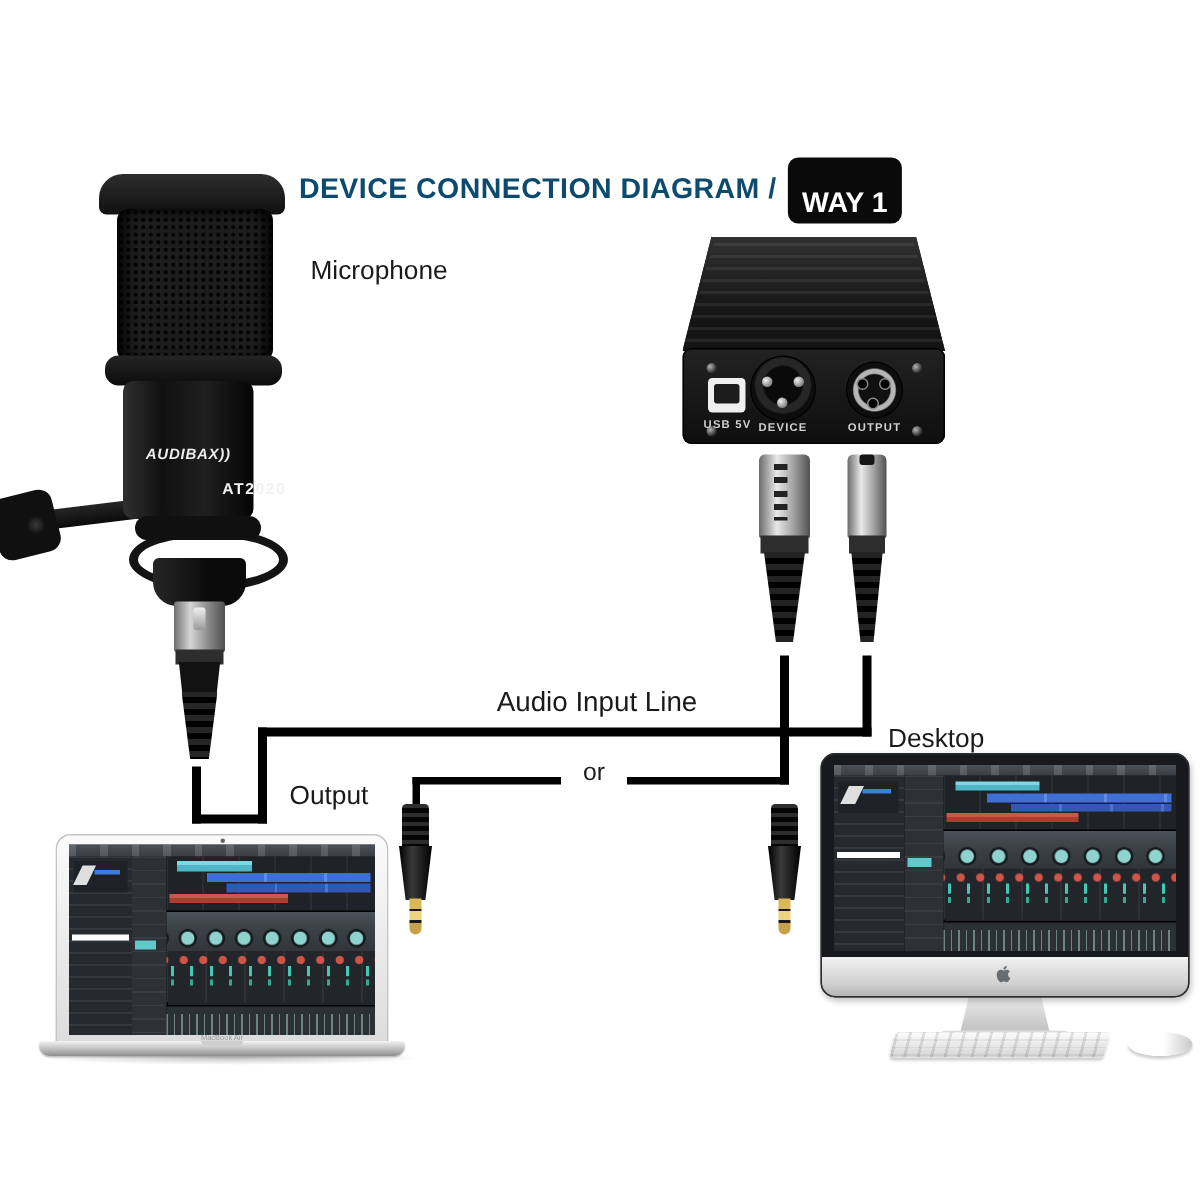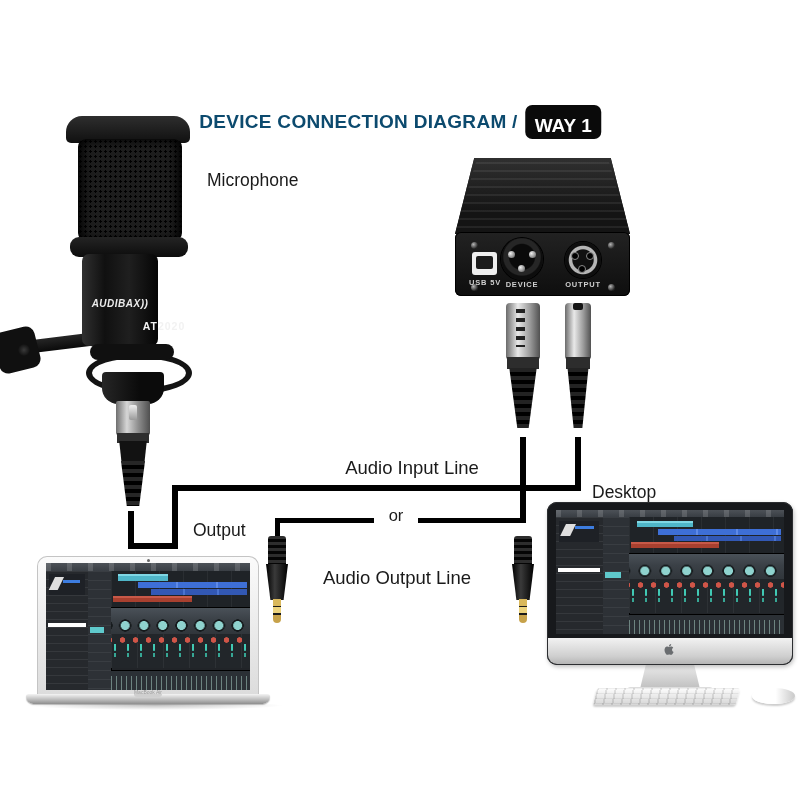--- a/index.html
+++ b/index.html
@@ -5,36 +5,36 @@
   html,body{margin:0;padding:0;background:#fff;}
   #stage{position:relative;width:800px;height:800px;background:#fff;overflow:hidden;
          font-family:"Liberation Sans",sans-serif;color:#111;}
   .abs{position:absolute;}
 
   
   #title{position:absolute;left:50%;top:105px;transform:translateX(-50%);
          display:flex;align-items:center;gap:8px;white-space:nowrap;}
   #title .t-main{font-size:19px;font-weight:bold;letter-spacing:.3px;color:#0c4a6e;}
   #title .t-badge{font-size:19px;font-weight:bold;color:#fff;background:#0a0a0a;
-                  padding:9px 9px 2px;border-radius:7px;line-height:23px;}
+                  padding:19px 9px 2px;border-radius:7px;line-height:23px;}
 
   .dev-label{position:absolute;font-size:17.5px;color:#1a1a1a;}
   .line-label{position:absolute;font-size:18.5px;color:#1a1a1a;text-align:center;}
 
   
   .wire{position:absolute;background:#000;}
 
   
   .mic-cap{left:66px;top:116px;width:124px;height:27px;background:linear-gradient(180deg,#2e2e2e,#101010);
            border-radius:16px 16px 5px 5px;}
   .mic-grille{left:78px;top:139px;width:104px;height:102px;background-color:#1d1d1d;
               background-image:radial-gradient(circle,#000 35%,transparent 40%);background-size:5px 5px;
               border-radius:8px;box-shadow:inset 6px 0 8px rgba(0,0,0,.8),inset -6px 0 8px rgba(0,0,0,.8);}
   .mic-shoulder{left:70px;top:237px;width:118px;height:20px;background:linear-gradient(180deg,#242424,#0c0c0c);border-radius:9px;}
-  .mic-body{left:82px;top:254px;width:76px;height:92px;border-radius:7px;
+  .mic-body{left:82px;top:254px;width:87px;height:92px;border-radius:7px;
             background:linear-gradient(90deg,#303030,#101010 30%,#1f1f1f 62%,#050505);}
   .mic-brand{position:absolute;left:0;top:44px;width:100%;text-align:center;color:#ececec;
              font-size:10px;font-weight:bold;font-style:italic;letter-spacing:.5px;}
   .mic-model{position:absolute;left:0;top:66px;width:100%;text-align:center;color:#f2f2f2;
              font-size:10.5px;font-weight:bold;letter-spacing:1px;padding-left:44px;}
   .mic-lowring{left:90px;top:344px;width:84px;height:16px;background:#101010;border-radius:8px;}
   .mic-mountring{left:86px;top:352px;width:94px;height:30px;border:6px solid #141414;border-radius:50%;background:transparent;}
   .mic-boom{left:-10px;top:338px;width:118px;height:13px;background:linear-gradient(180deg,#262626,#0a0a0a);
             border-radius:6px;transform:rotate(-7deg);}
   .mic-clamp{left:-4px;top:329px;width:42px;height:42px;background:#101010;border-radius:9px;transform:rotate(-14deg);}
@@ -238,23 +238,22 @@
   <div class="wire" style="left:128px;top:511px;width:6px;height:38px;"></div>
   <div class="wire" style="left:128px;top:543px;width:50px;height:6px;"></div>
   <div class="wire" style="left:172px;top:485px;width:6px;height:64px;"></div>
   <div class="wire" style="left:172px;top:485px;width:409px;height:6px;"></div>
   <div class="wire" style="left:520px;top:437px;width:6px;height:86px;"></div>
   <div class="wire" style="left:575px;top:437px;width:6px;height:54px;"></div>
   <div class="wire" style="left:275px;top:518px;width:106px;height:5px;"></div>
   <div class="wire" style="left:410px;top:518px;width:116px;height:5px;"></div>
   <div class="wire" style="left:275px;top:518px;width:5px;height:19px;"></div>
 
-  <div class="line-label" style="left:312px;top:457px;width:200px;">Audio Input Line</div>
+  <div class="line-label" style="left:298px;top:457px;width:200px;">Audio Input Line</div>
   <div class="line-label" style="left:374px;top:506px;width:44px;font-size:16.5px;background:#fff;">or</div>
-  <div class="line-label" style="left:297px;top:567px;width:200px;">Audio Output Line</div>
 
   <div class="jack" style="left:266px;top:536px;">
     <div class="j-ribs"></div>
     <div class="j-body"></div>
     <div class="j-tip"></div>
   </div>
   <div class="jack" style="left:512px;top:536px;">
     <div class="j-ribs"></div>
     <div class="j-body"></div>
     <div class="j-tip"></div>

